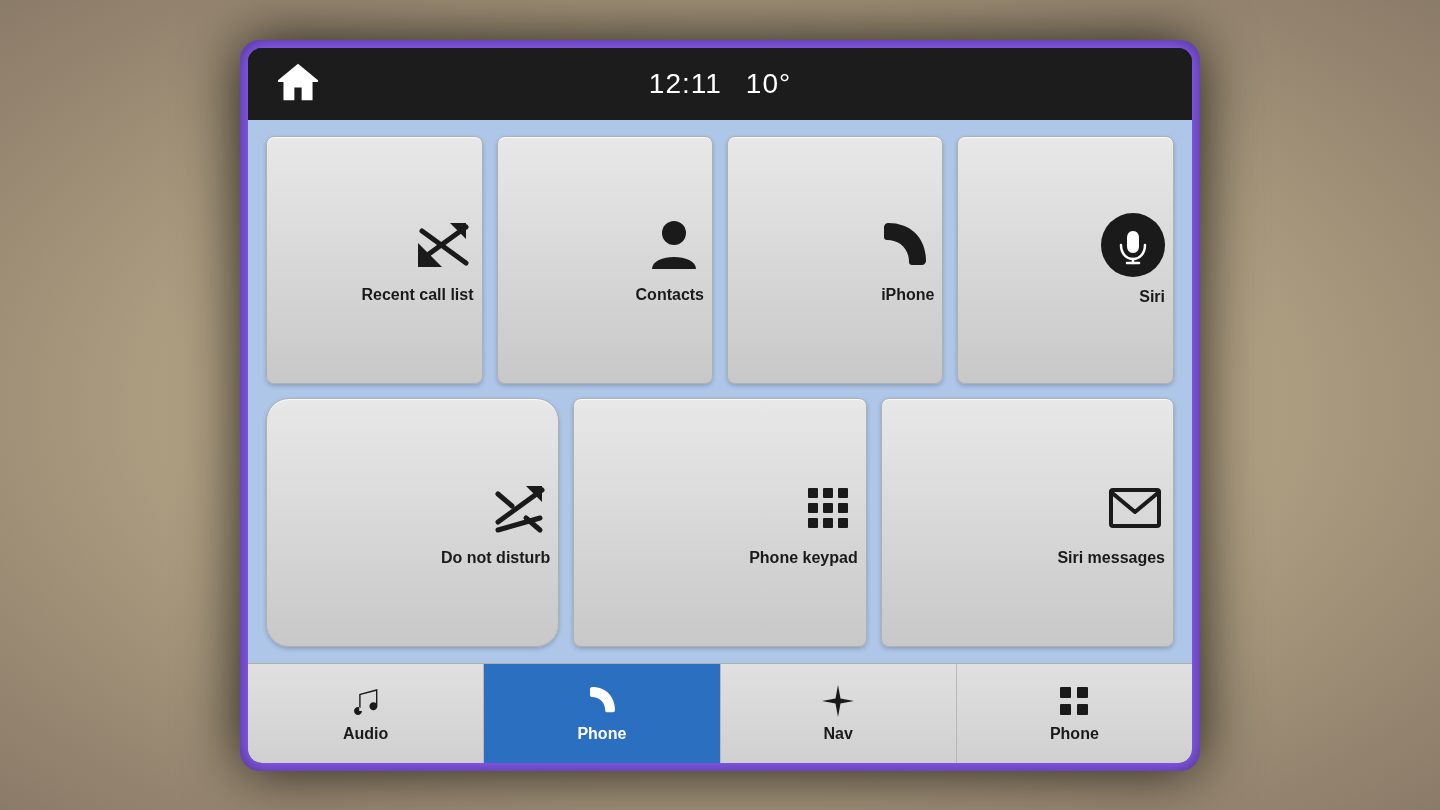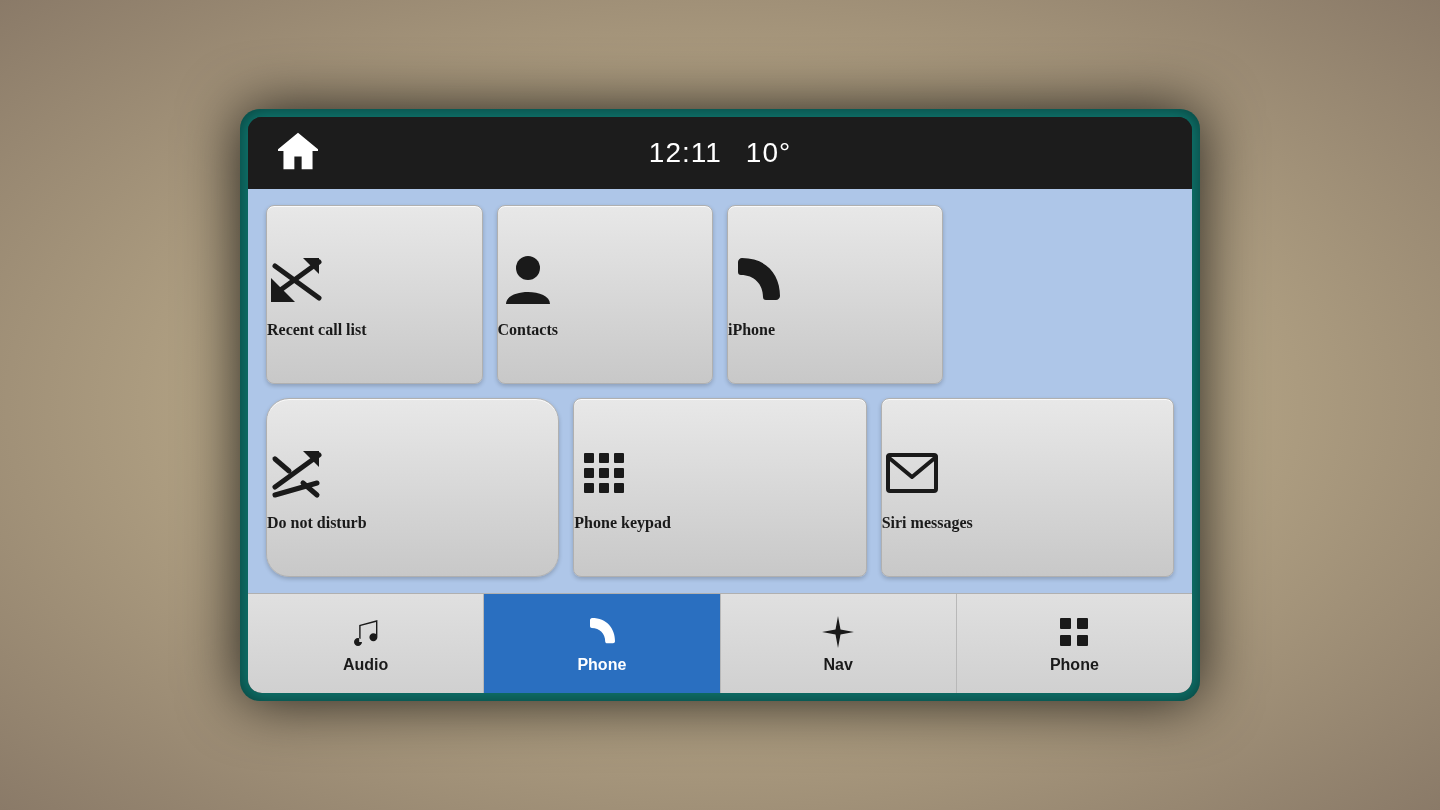--- a/index.html
+++ b/index.html
@@ -18,22 +18,22 @@
     .car-bg {
       position: absolute;
       width: 100%;
       height: 100%;
       background: radial-gradient(ellipse at center, #d4c4a8 0%, #b8a888 40%, #8a7a68 100%);
     }
 
     .screen-bezel {
       position: relative;
       width: 960px;
-      height: 592px;
-      background: #0f766e;
+      height: 731px;
+      background: #8b5cf6;
       border-radius: 20px;
       padding: 8px;
       box-shadow: 0 0 60px rgba(0,0,0,0.8), inset 0 0 20px rgba(0,0,0,0.5);
     }
 
     .screen {
       width: 100%;
       height: 100%;
       background: #222;
       border-radius: 14px;
@@ -87,29 +87,28 @@
       grid-template-rows: repeat(2, 1fr);
       gap: 14px;
     }
 
     
     .tile {
       background: linear-gradient(180deg, #e8e8e8 0%, #c8c8c8 100%);
       border-radius: 8px;
       display: flex;
       flex-direction: column;
-      align-items: flex-start;
+      align-items: flex-end;
       justify-content: center;
       cursor: pointer;
       border: 1px solid #b0b0b0;
       box-shadow: 0 2px 4px rgba(0,0,0,0.2), inset 0 1px 0 rgba(255,255,255,0.8);
       gap: 10px;
-      padding: 16px 0;
+      padding: 16px 8px;
       transition: background 0.1s;
-      font-family: Liberation Serif, serif;
     }
 
     .tile-label {
       font-size: 16px;
       font-weight: 700;
       color: #1a1a1a;
       text-align: center;
       line-height: 1.2;
     }
 
@@ -255,20 +254,32 @@
         <span class="tile-label">Contacts</span>
       </div>
 
       <div class="tile tile-3">
         <svg class="tile-icon" viewBox="0 0 60 60">
           <path d="M14 8 C12 8 10 10 10 12 L10 22 C10 24 11 25 13 25 C26 25 35 34 35 47 C35 49 36 50 38 50 L48 50 C50 50 52 48 52 46 C52 24 38 8 14 8 Z" fill="#1a1a1a"></path>
         </svg>
         <span class="tile-label">iPhone</span>
       </div>
 
+      <div class="tile tile-4">
+        <div class="siri-circle">
+          <svg class="siri-inner-icon" viewBox="0 0 40 40">
+
+            <path d="M20 6 C16 6 14 9 14 13 L14 21 C14 25 16 28 20 28 C24 28 26 25 26 21 L26 13 C26 9 24 6 20 6 Z" fill="white"></path>
+            <path d="M8 20 C8 28 13 34 20 34 C27 34 32 28 32 20" fill="none" stroke="white" stroke-width="2.5" stroke-linecap="round"></path>
+            <line x1="20" y1="34" x2="20" y2="38" stroke="white" stroke-width="2.5" stroke-linecap="round"></line>
+            <line x1="14" y1="38" x2="26" y2="38" stroke="white" stroke-width="2.5" stroke-linecap="round"></line>
+          </svg>
+        </div>
+        <span class="tile-label">Siri</span>
+      </div>
 
       <div class="tile tile-5">
         <svg class="tile-icon" viewBox="0 0 60 60">
 
           <line x1="8" y1="44" x2="52" y2="12" stroke="#1a1a1a" stroke-width="5" stroke-linecap="round"></line>
           <polygon points="36,8 52,8 52,24" fill="#1a1a1a"></polygon>
           <line x1="8" y1="16" x2="22" y2="28" stroke="#1a1a1a" stroke-width="5" stroke-linecap="round"></line>
           <line x1="36" y1="40" x2="50" y2="52" stroke="#1a1a1a" stroke-width="5" stroke-linecap="round"></line>
           <line x1="50" y1="40" x2="8" y2="52" stroke="#1a1a1a" stroke-width="5" stroke-linecap="round"></line>
         </svg>

